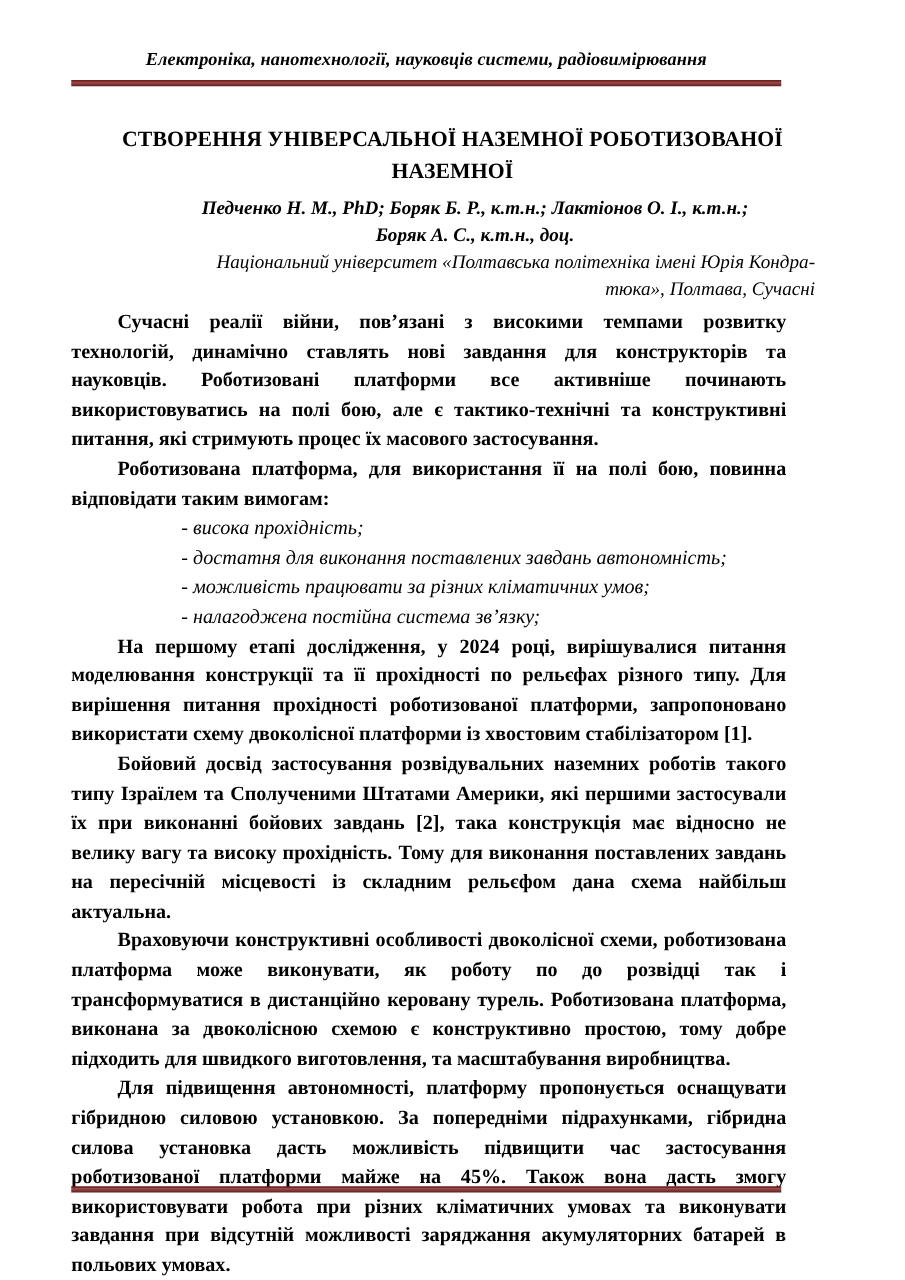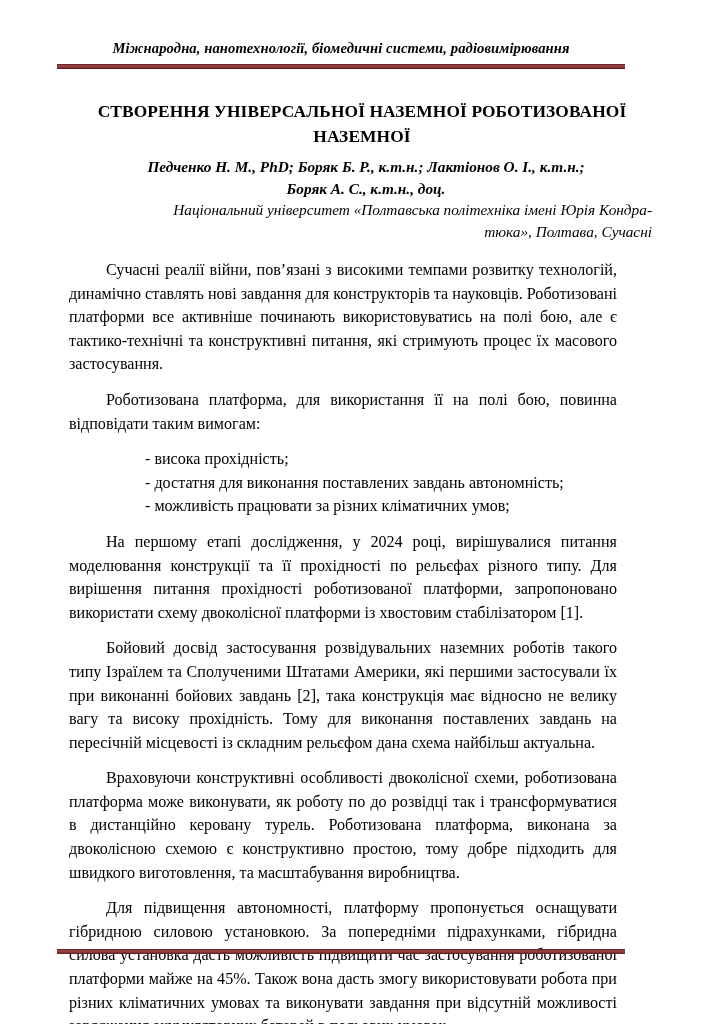--- a/index.html
+++ b/index.html
@@ -64,21 +64,21 @@
     text-align: center;
     font-weight: bold;
     font-size: 17.4px;
     line-height: 25px;
     letter-spacing: 0.1px;
   }
 
   
   .authors {
     position: absolute;
-    left: 76px;
+    left: 90px;
     top: 156px;
     width: 580px;
     text-align: center;
     font-weight: bold;
     font-style: italic;
     font-size: 15.3px;
     line-height: 21.5px;
   }
   .affiliation {
     position: absolute;
@@ -92,41 +92,43 @@
   }
 
   
   .body-block {
     position: absolute;
     left: 57px;
     top: 246px;
     width: 572px;
   }
   .para {
-    margin: 12px;
+    margin: 0;
     text-align: justify;
     text-justify: inter-word;
     font-size: 16.1px;
     line-height: 23.6px;
     text-indent: 37px;
     hyphens: manual;
+    font-weight: bold;
   }
 
   .reqlist {
     margin: 0;
     padding: 0;
     list-style: none;
   }
   .reqlist li {
     margin: 0;
     padding: 0 0 0 88px;
     font-size: 16.1px;
     line-height: 23.6px;
     text-align: left;
     white-space: nowrap;
+    font-style: italic;
   }
 
   
   .footer {
     position: absolute;
     left: 57px;
     top: 955px;
     width: 568px;
     height: 52px;
   }
@@ -150,21 +152,21 @@
     font-weight: normal;
     font-style: normal;
     line-height: 24px;
   }
 </style>
 </head>
 <body>
 
 <div class="page">
 
-  <div class="runhead">Міжнародна, нанотехнології, біомедичні системи, радіовимірювання</div>
+  <div class="runhead">Електроніка, нанотехнології, науковців системи, радіовимірювання</div>
 
   <div class="rule rule-top"></div>
 
   <div class="title">
     <span>СТВОРЕННЯ УНІВЕРСАЛЬНОЇ НАЗЕМНОЇ РОБОТИЗОВАНОЇ</span><br>
     <span>НАЗЕМНОЇ</span>
   </div>
 
   <div class="authors">
     <span>Педченко Н. М., PhD; Боряк Б. Р., к.т.н.; Лактіонов О. І., к.т.н.;</span><br>
@@ -179,20 +181,21 @@
   <div class="body-block">
 
     <p class="para">Сучасні реалії війни, пов’язані з високими темпами розвитку технологій, динамічно ставлять нові завдання для конструкторів та науковців. Роботизовані платформи все активніше починають використовуватись на полі бою, але є тактико-технічні та конструктивні питання, які стримують процес їх масового застосування.</p>
 
     <p class="para">Роботизована платформа, для використання її на полі бою, повинна відповідати таким вимогам:</p>
 
     <ul class="reqlist">
       <li>- висока прохідність;</li>
       <li>- достатня для виконання поставлених завдань автономність;</li>
       <li>- можливість працювати за різних кліматичних умов;</li>
+      <li>- налагоджена постійна система зв’язку;</li>
     </ul>
 
     <p class="para">На першому етапі дослідження, у 2024 році, вирішувалися питання моделювання конструкції та її прохідності по рельєфах різного типу.  Для вирішення питання прохідності роботизованої платформи, запропоновано використати схему двоколісної платформи із хвостовим стабілізатором [1].</p>
 
     <p class="para">Бойовий досвід застосування розвідувальних наземних роботів такого типу Ізраїлем та Сполученими Штатами Америки, які першими застосували їх при виконанні бойових завдань [2], така конструкція має відносно не велику вагу та високу прохідність. Тому для виконання поставлених завдань на пересічній місцевості із складним рельєфом дана схема найбільш актуальна.</p>
 
     <p class="para">Враховуючи конструктивні особливості двоколісної схеми, роботизована платформа може виконувати, як роботу по до розвідці так і трансформуватися в дистанційно керовану турель. Роботизована платформа, виконана за двоколісною схемою є конструктивно простою, тому добре підходить для швидкого виготовлення, та масштабування виробництва.</p>
 
     <p class="para">Для підвищення автономності, платформу пропонується оснащувати гібридною силовою установкою. За попередніми підрахунками, гібридна силова установка дасть можливість підвищити час застосування роботизованої платформи майже на 45%. Також вона дасть змогу використовувати робота при різних кліматичних умовах та виконувати завдання при відсутній можливості заряджання акумуляторних батарей в польових умовах.</p>
 

